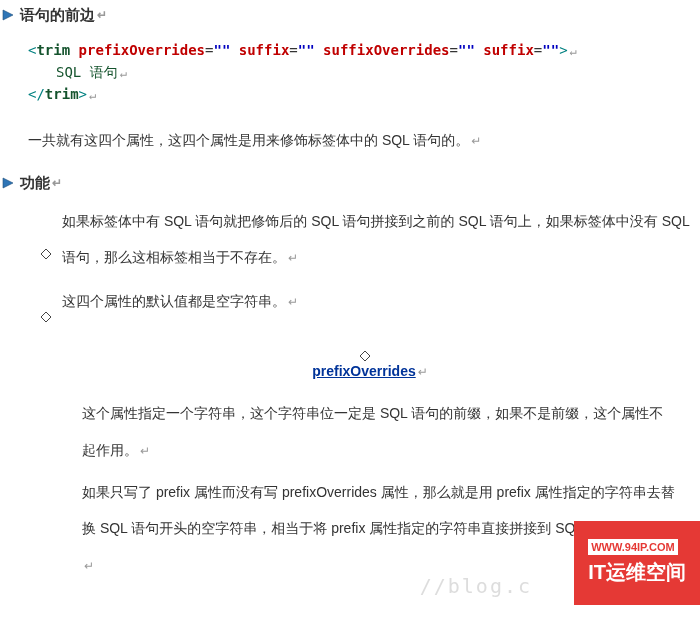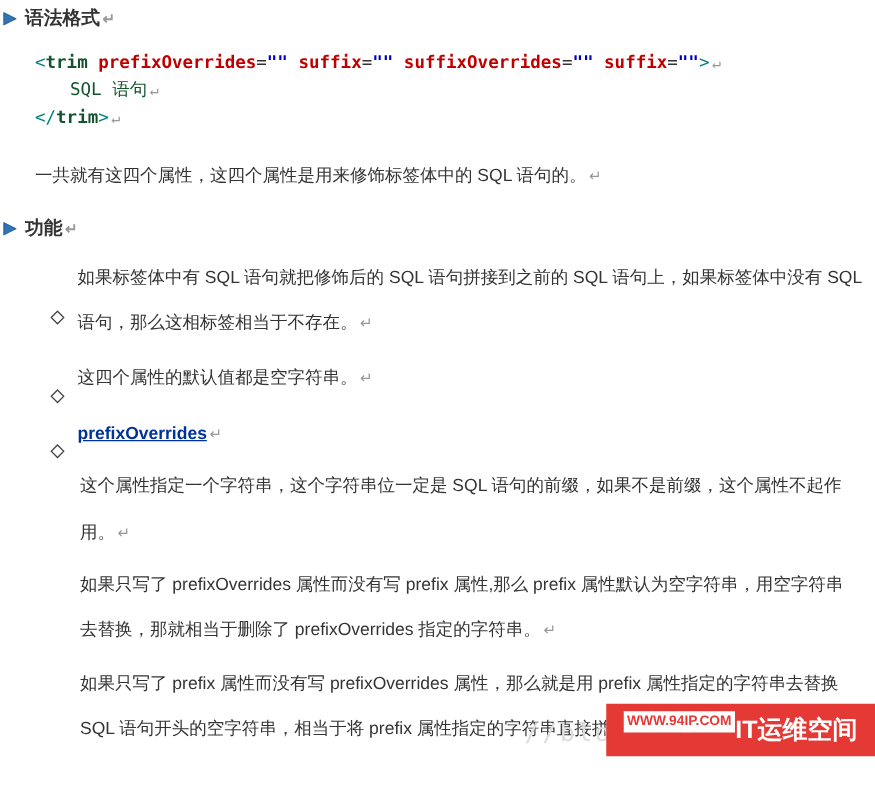--- a/index.html
+++ b/index.html
@@ -56,21 +56,21 @@
     line-height: 2.6;
   }
   .diamond-icon {
     width: 14px; height: 14px;
     margin-right: 8px;
     margin-top: 11px;
     flex-shrink: 0;
   }
   .bullet-text { flex: 1; }
   .sub-para {
-    margin: 6px 0 6px 64px;
+    margin: 6px 0 6px 82px;
     line-height: 2.6;
     padding-right: 24px;
   }
   .link-word { color: #003399; font-weight: bold; text-decoration: underline; }
   .watermark-text {
     position: absolute;
     right: 168px;
     bottom: 28px;
     color: #ddd;
     font-family: Consolas, monospace;
@@ -79,23 +79,23 @@
     z-index: 0;
   }
   .banner {
     position: absolute;
     right: 0;
     bottom: 24px;
     background: #e53935;
     color: #fff;
     font-weight: bold;
     font-size: 20px;
-    padding: 6px 14px;
+    padding: 18px 14px;
     display: flex;
-    flex-direction: row;
+    flex-direction: column;
     align-items: flex-start;
     z-index: 2;
   }
   .banner-top {
     font-size: 11px;
     background: #fff;
     color: #e53935;
     padding: 0 3px;
     margin-bottom: 2px;
     letter-spacing: 0;
@@ -106,21 +106,21 @@
 <body>
 
 <div class="page-root">
 
   <div class="section-header">
     <span class="arrow-icon">
       <svg width="14" height="14" viewBox="0 0 14 14">
         <polygon points="2,2 12,7 2,12" fill="#2e75b6" stroke="#1f4e79" stroke-width="0.6"></polygon>
       </svg>
     </span>
-    <span>语法格式</span>
+    <span>语句的前边</span>
     <span class="soft-return">↵</span>
   </div>
 
   <div class="code-block">
     <div>
       <span class="tag-bracket">&lt;</span><span class="tag-name">trim</span>
       <span class="attr-name">prefixOverrides</span><span class="attr-eq">=</span><span class="attr-val">""</span>
       <span class="attr-name">suffix</span><span class="attr-eq">=</span><span class="attr-val">""</span>
       <span class="attr-name">suffixOverrides</span><span class="attr-eq">=</span><span class="attr-val">""</span>
       <span class="attr-name">suffix</span><span class="attr-eq">=</span><span class="attr-val">""</span><span class="tag-bracket">&gt;</span><span class="soft-return">↵</span>
@@ -162,36 +162,33 @@
     <span class="diamond-icon">
       <svg width="12" height="12" viewBox="0 0 12 12">
           <polygon points="6,1 11,6 6,11 1,6" fill="none" stroke="#444" stroke-width="1"></polygon>
         </svg>
     </span>
     <div class="bullet-text">
       <span>这四个属性的默认值都是空字符串。</span><span class="para-mark">↵</span>
     </div>
   </div>
 
-  <div class="bullet-row" style="margin-bottom:2px;">
+  <div class="bullet-row" style="margin-bottom:2px;flex-direction:column;">
     <span class="diamond-icon">
       <svg width="12" height="12" viewBox="0 0 12 12">
           <polygon points="6,1 11,6 6,11 1,6" fill="none" stroke="#444" stroke-width="1"></polygon>
         </svg>
     </span>
     <div class="bullet-text">
       <span class="link-word">prefixOverrides</span><span class="para-mark">↵</span>
     </div>
   </div>
 
   <div class="sub-para">
     <span>这个属性指定一个字符串，这个字符串位一定是 SQL 语句的前缀，如果不是前缀，这个属性不起作用。</span><span class="para-mark">↵</span>
-  </div>
-  <div class="sub-para">
-    <span>如果只写了 prefixOverrides 属性而没有写 prefix 属性,那么 prefix 属性默认为空字符串，用空字符串去替换，那就相当于删除了 prefixOverrides 指定的字符串。</span><span class="para-mark">↵</span>
   </div>
   <div class="sub-para">
     <span>如果只写了 prefix 属性而没有写 prefixOverrides 属性，那么就是用 prefix 属性指定的字符串去替换 SQL 语句开头的空字符串，相当于将 prefix 属性指定的字符串直接拼接到 SQL 语句的前边。</span><span class="para-mark">↵</span>
   </div>
 
   <div class="watermark-text">//blog.c</div>
 
   <div class="banner">
     <span class="banner-top">WWW.94IP.COM</span>
     <span>IT运维空间</span>

